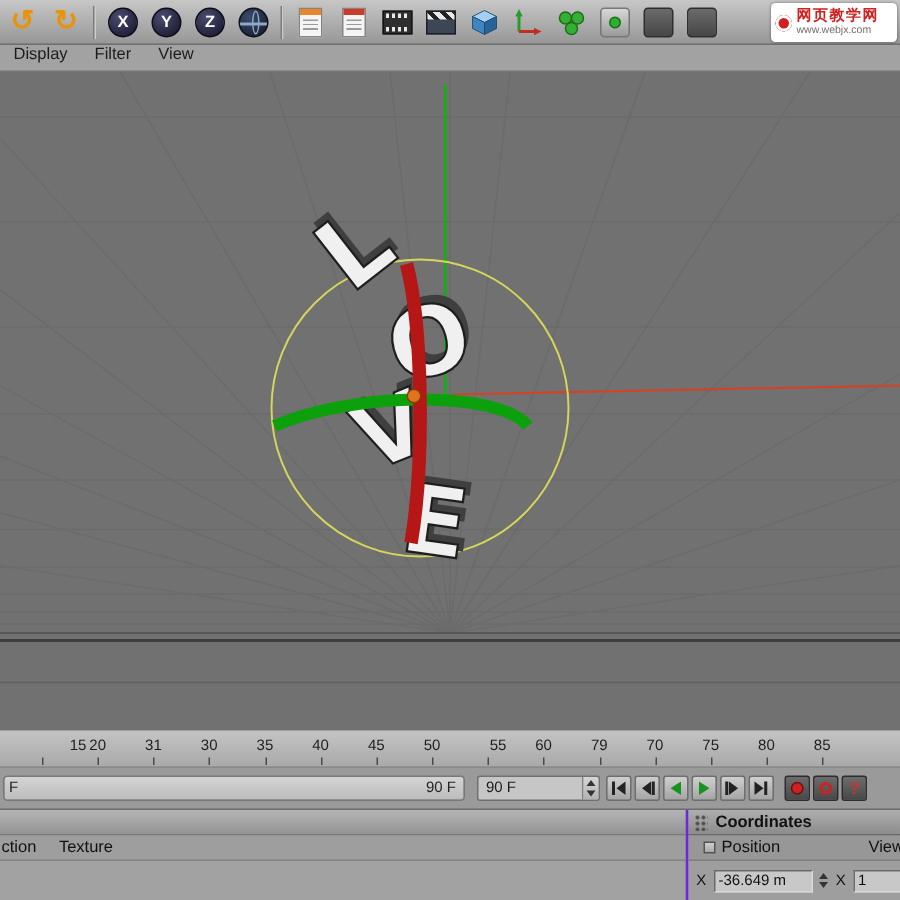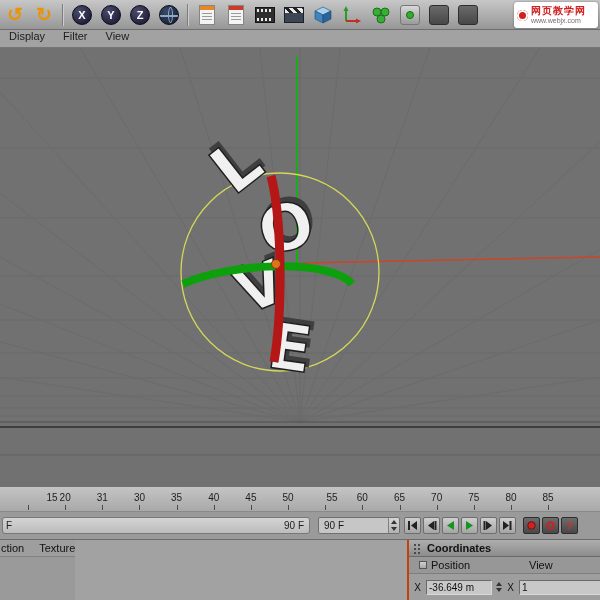--- a/index.html
+++ b/index.html
@@ -79,21 +79,21 @@
   .transport { position:absolute; left:404px; top:5px; display:flex; gap:2px; }
   .tbtn { width:17px; height:17px; background:linear-gradient(#cfcfcf,#a5a5a5); border:1px solid #6e6e6e;
           border-radius:2px; display:flex; align-items:center; justify-content:center; }
   .recbtns { position:absolute; left:523px; top:5px; display:flex; gap:2px; }
   .rbtn { width:17px; height:17px; background:linear-gradient(#6c6c6c,#484848); border:1px solid #2d2d2d;
           border-radius:2px; display:flex; align-items:center; justify-content:center;
           color:#d23030; font-weight:bold; font-size:11px; }
 
   
   .bottompanels { height:60px; display:flex; background:#9a9a9a; }
-  .leftpanel { width:409px; flex:none; display:flex; flex-direction:row; border-right:2px solid #c2410c; }
+  .leftpanel { width:459px; flex:none; display:flex; flex-direction:column; border-right:2px solid #6d28d9; }
   .lp-header { height:17px; background:linear-gradient(#b4b4b4,#949494); border-bottom:1px solid #7a7a7a; }
   .lp-tabs { height:17px; background:#9e9e9e; border-bottom:1px solid #828282; display:flex;
              align-items:center; font-size:11px; color:#111; }
   .lp-tab-a { padding-left:1px; }
   .lp-tab-b { margin-left:15px; }
   .lp-body { flex:1; background:#a2a2a2; }
   .rightpanel { flex:1; display:flex; flex-direction:column; }
   .rp-header { height:17px; background:linear-gradient(#aeaeae,#8c8c8c); border-bottom:1px solid #696969;
                display:flex; align-items:center; gap:5px; padding-left:4px;
                font-size:11px; font-weight:bold; color:#111; }
@@ -291,21 +291,21 @@
       <span class="rtick" style="left: 201.75px;">40</span>
       <i class="rmark" style="left: 213.75px;"></i>
       <span class="rtick" style="left: 238.9px;">45</span>
       <i class="rmark" style="left: 250.9px;"></i>
       <span class="rtick" style="left: 276.05px;">50</span>
       <i class="rmark" style="left: 288.05px;"></i>
       <span class="rtick" style="left: 320px;">55</span>
       <i class="rmark" style="left: 325.2px;"></i>
       <span class="rtick" style="left: 350.35px;">60</span>
       <i class="rmark" style="left: 362.35px;"></i>
-      <span class="rtick" style="left: 387.5px;">65</span>
+      <span class="rtick" style="left: 387.5px;">79</span>
       <i class="rmark" style="left: 399.5px;"></i>
       <span class="rtick" style="left: 424.65px;">70</span>
       <i class="rmark" style="left: 436.65px;"></i>
       <span class="rtick" style="left: 461.8px;">75</span>
       <i class="rmark" style="left: 473.8px;"></i>
       <span class="rtick" style="left: 498.95px;">80</span>
       <i class="rmark" style="left: 510.95px;"></i>
       <span class="rtick" style="left: 536.1px;">85</span>
       <i class="rmark" style="left: 548.1px;"></i>
     </div>

